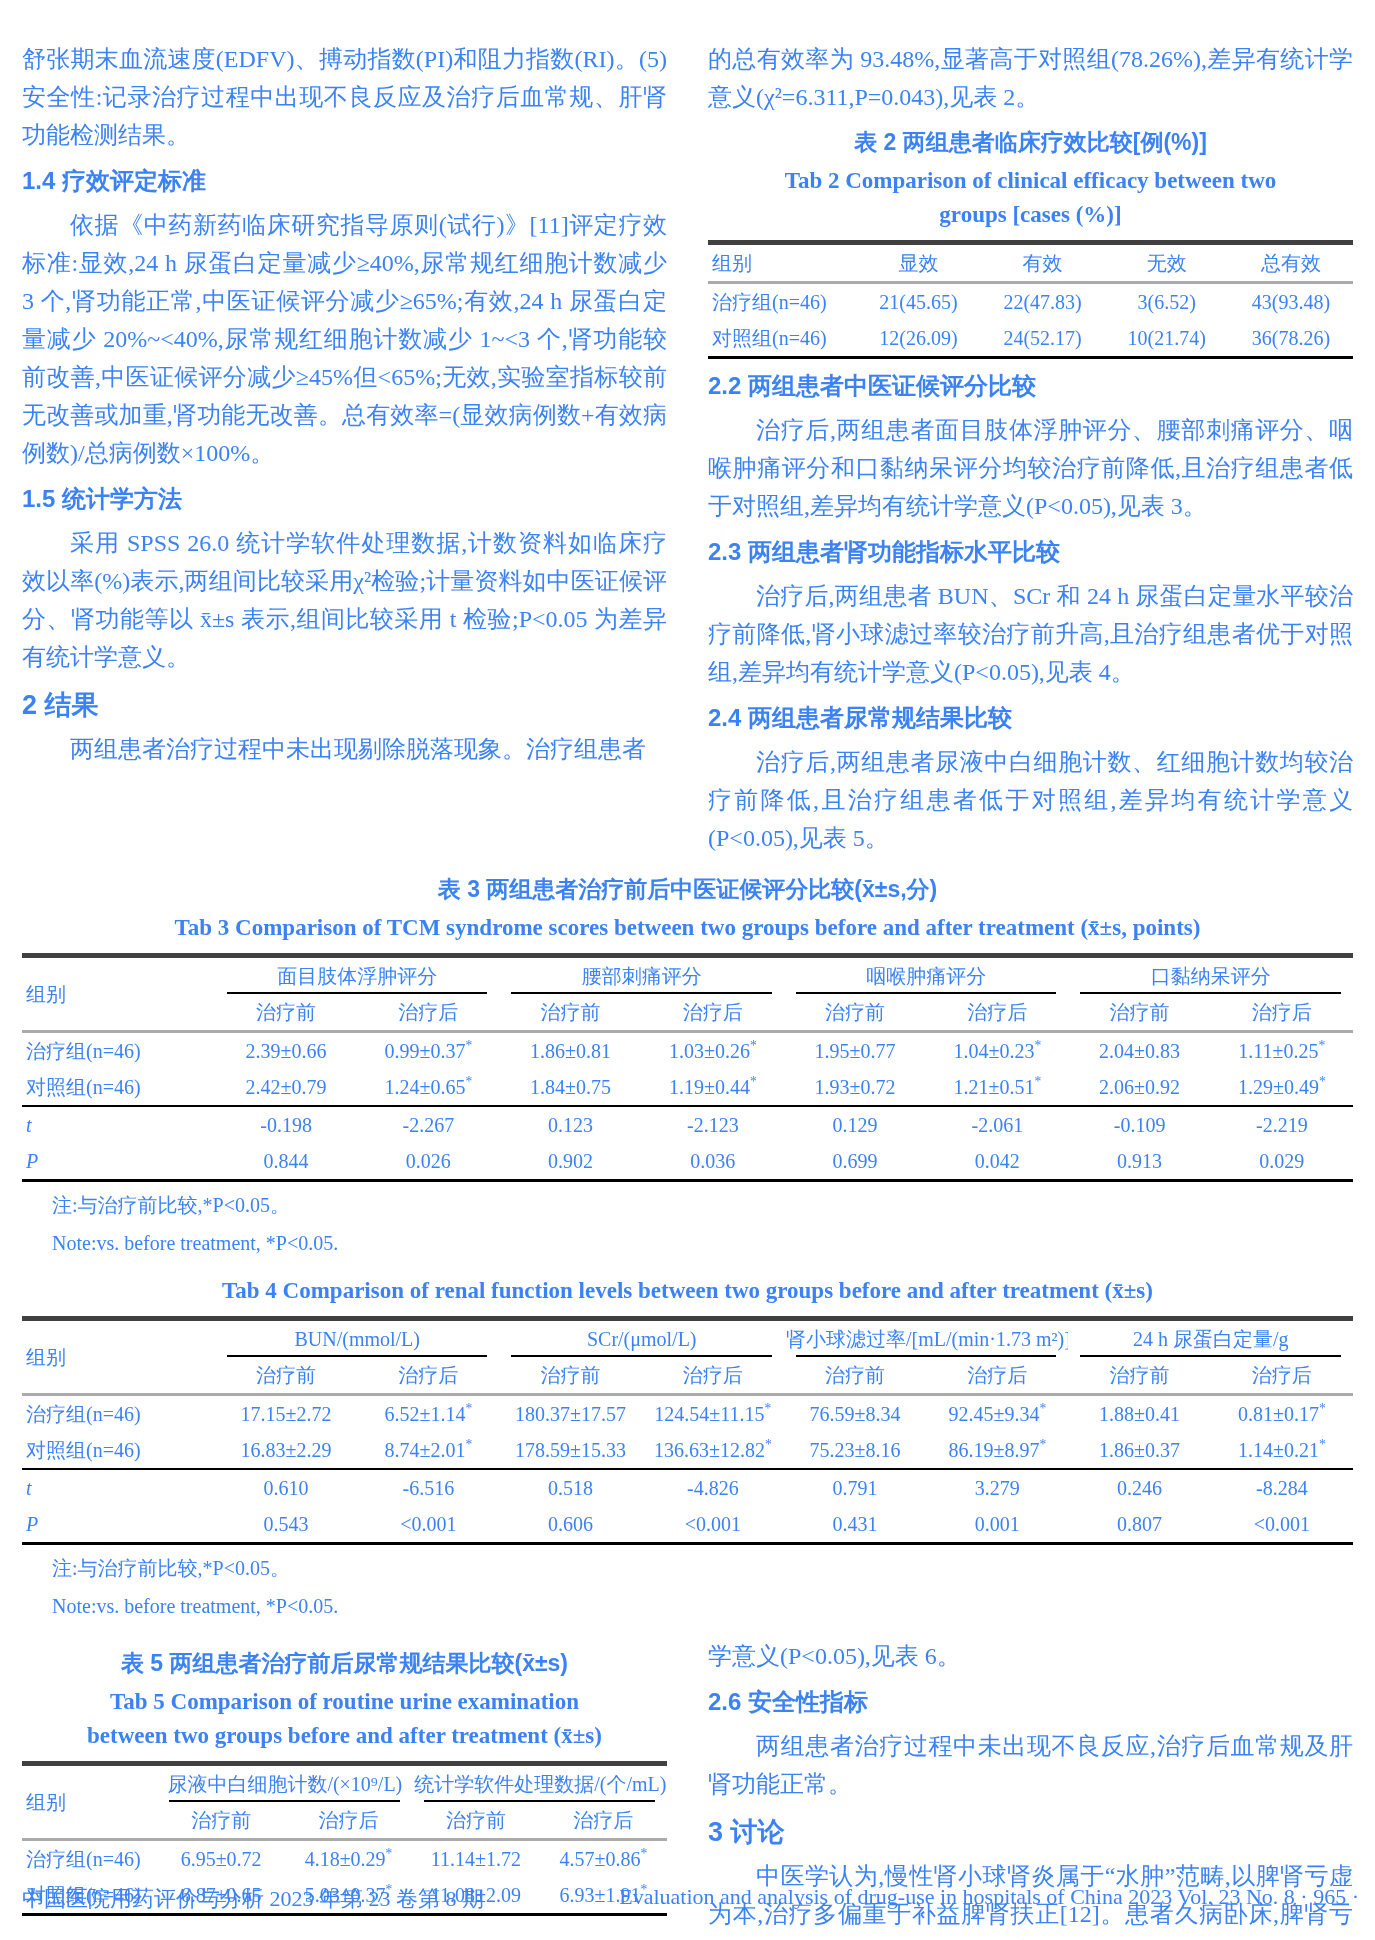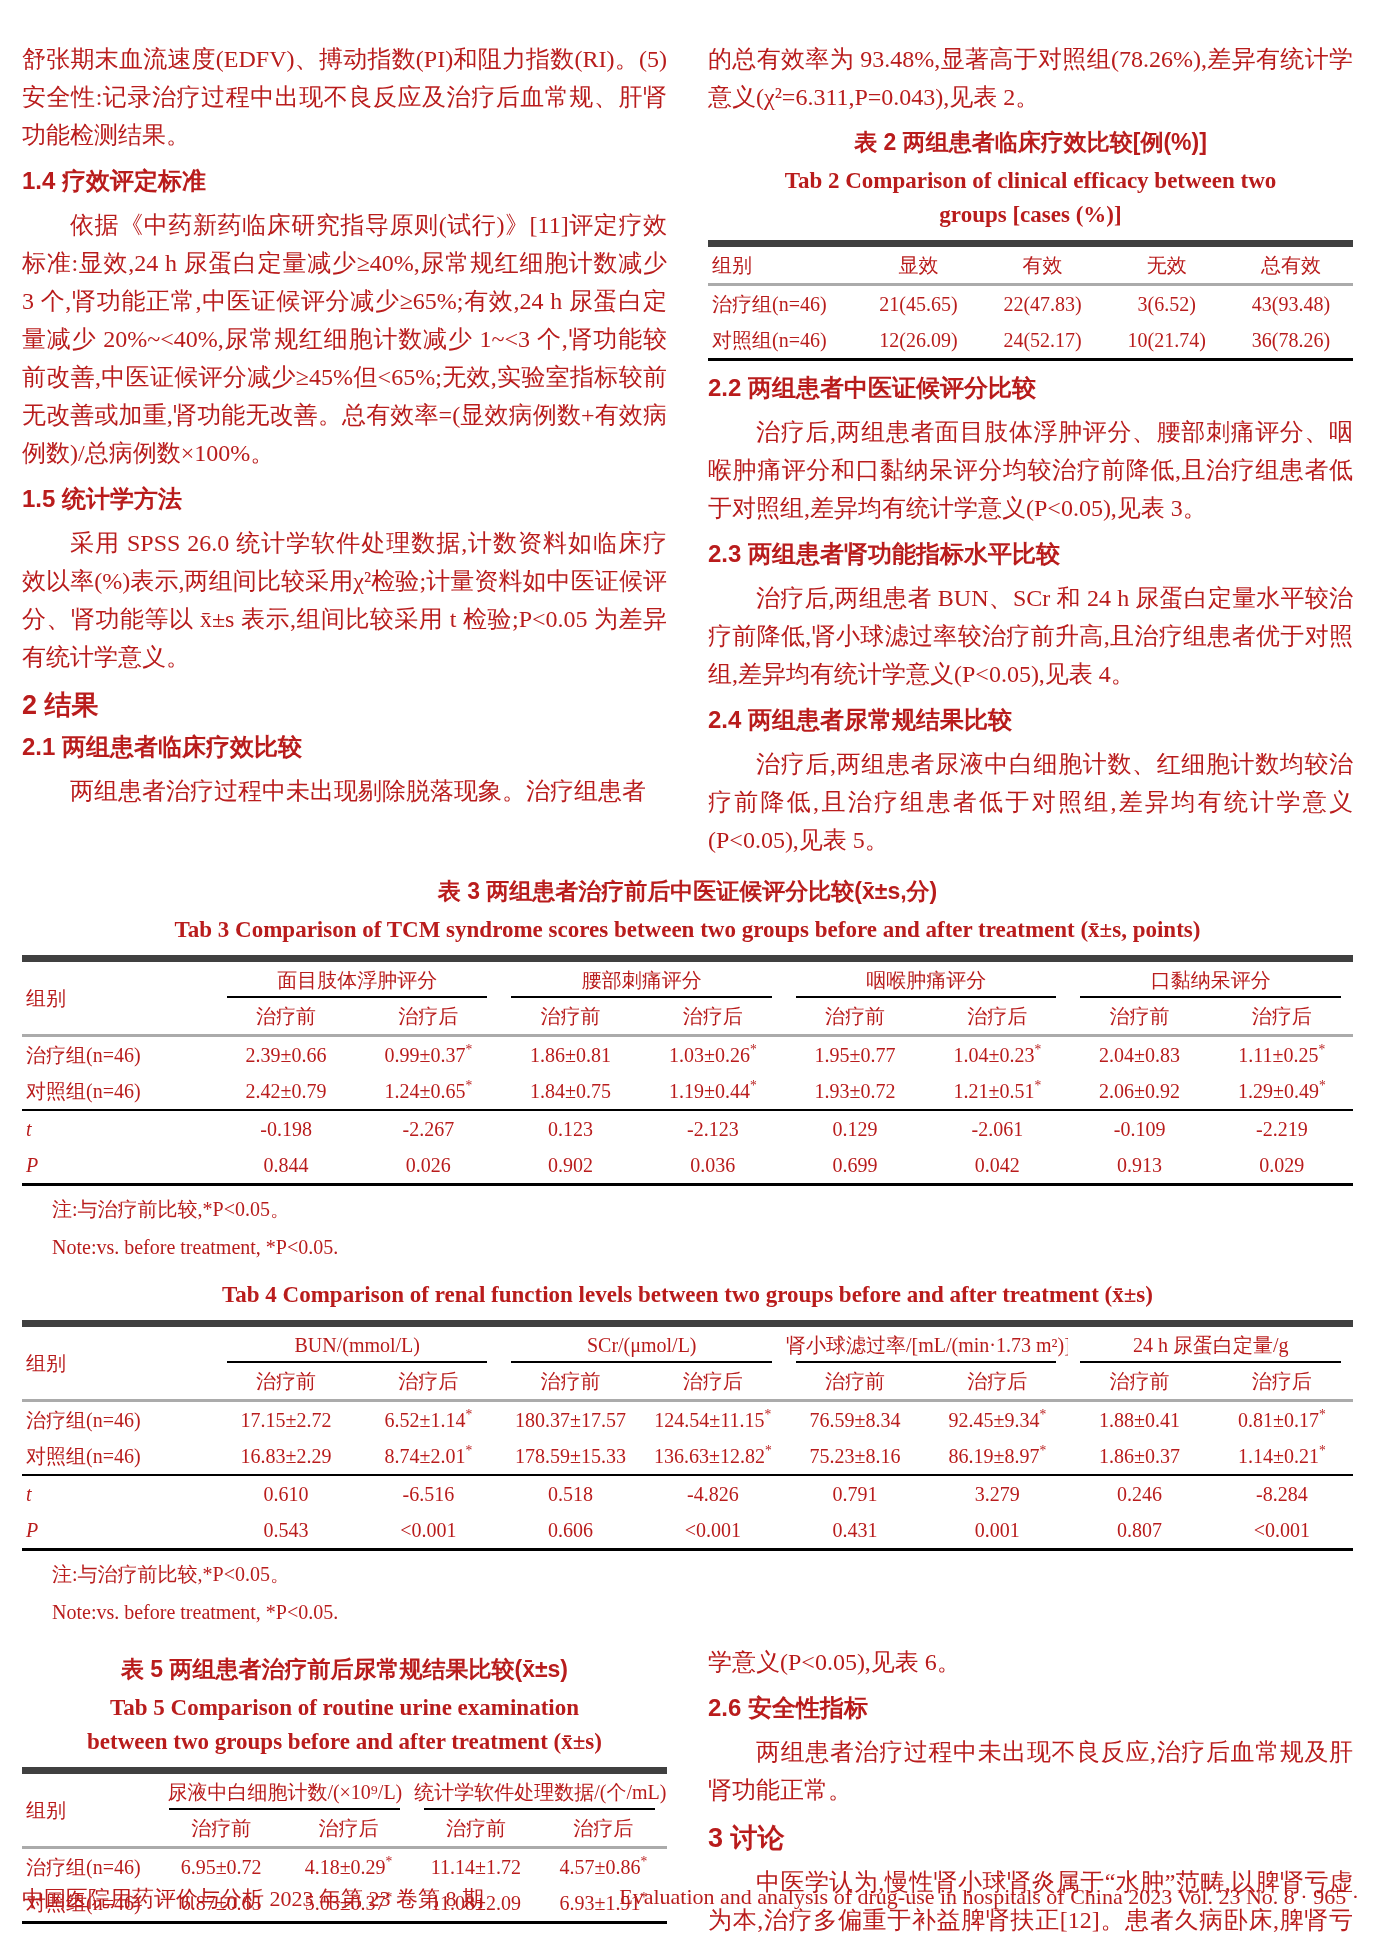--- a/index.html
+++ b/index.html
@@ -2,21 +2,21 @@
 <html lang="zh"><head>
 <meta charset="utf-8">
 <style>
   html,body{margin:0;padding:0;background:#ffffff;}
   .page{
     position:relative;
     width:1375px;height:1940px;
     box-sizing:border-box;
     padding:40px 22px 0 22px;
     background:#fff;
-    color:#b91c1c;
+    color:#3b82f6;
     font-family:"Liberation Serif","DejaVu Serif",serif;
     overflow:hidden;
   }
   .cols{display:flex;justify-content:space-between;}
   .col{width:645px;}
   p.body{font-size:24px;line-height:38px;margin:0;text-align:justify;}
   p.ind{text-indent:2em;}
   .sec{
     font-family:"Liberation Sans","DejaVu Sans",sans-serif;
     font-weight:bold;font-size:24px;line-height:30px;
@@ -26,21 +26,21 @@
   .cap-cn{
     font-family:"Liberation Sans","DejaVu Sans",sans-serif;
     font-weight:bold;font-size:23px;text-align:center;margin:10px auto 6px auto;line-height:32px;
   }
   .cap-en{
     font-weight:bold;font-size:23px;text-align:center;margin:0 auto 8px auto;line-height:34px;
   }
   .cap-narrow{max-width:540px;}
   table.paper{
     width:100%;border-collapse:collapse;table-layout:fixed;
-    border-top:7px solid #404040;border-bottom:3px solid #000;
+    border-top:5px solid #404040;border-bottom:3px solid #000;
     font-size:20px;
   }
   table.paper th,table.paper td{
     font-weight:normal;text-align:center;padding:5px 2px;line-height:26px;
     overflow:hidden;white-space:nowrap;
   }
   table.paper th.lbl{text-align:left;padding-left:4px;}
   table.paper col.c-lbl{width:14.5%;}
   .t2 table.paper col.c-lbl{width:23%;}
   .t5 table.paper col.c-lbl{width:21%;}
@@ -71,21 +71,20 @@
 <div class="page">
 
   <div class="cols">
     <div class="col">
       <p class="body">舒张期末血流速度(EDFV)、搏动指数(PI)和阻力指数(RI)。(5)安全性:记录治疗过程中出现不良反应及治疗后血常规、肝肾功能检测结果。</p>
       <div class="sec">1.4  疗效评定标准</div>
       <p class="body ind">依据《中药新药临床研究指导原则(试行)》[11]评定疗效标准:显效,24 h 尿蛋白定量减少≥40%,尿常规红细胞计数减少 3 个,肾功能正常,中医证候评分减少≥65%;有效,24 h 尿蛋白定量减少 20%~&lt;40%,尿常规红细胞计数减少 1~&lt;3 个,肾功能较前改善,中医证候评分减少≥45%但&lt;65%;无效,实验室指标较前无改善或加重,肾功能无改善。总有效率=(显效病例数+有效病例数)/总病例数×100%。</p>
       <div class="sec">1.5  统计学方法</div>
       <p class="body ind">采用 SPSS 26.0 统计学软件处理数据,计数资料如临床疗效以率(%)表示,两组间比较采用χ²检验;计量资料如中医证候评分、肾功能等以 x̄±s 表示,组间比较采用 t 检验;P&lt;0.05 为差异有统计学意义。</p>
       <div class="sec big">2  结果</div>
-      <div class="sec">2.1  两组患者临床疗效比较</div>
       <p class="body ind">两组患者治疗过程中未出现剔除脱落现象。治疗组患者</p>
     </div>
 
     <div class="col">
       <p class="body">的总有效率为 93.48%,显著高于对照组(78.26%),差异有统计学意义(χ²=6.311,P=0.043),见表 2。</p>
 
       <div class="tblock t2">
         <div class="cap-cn">表 2  两组患者临床疗效比较[例(%)]</div>
         <div class="cap-en cap-narrow">Tab 2  Comparison of clinical efficacy between two groups [cases (%)]</div>
         <div>

